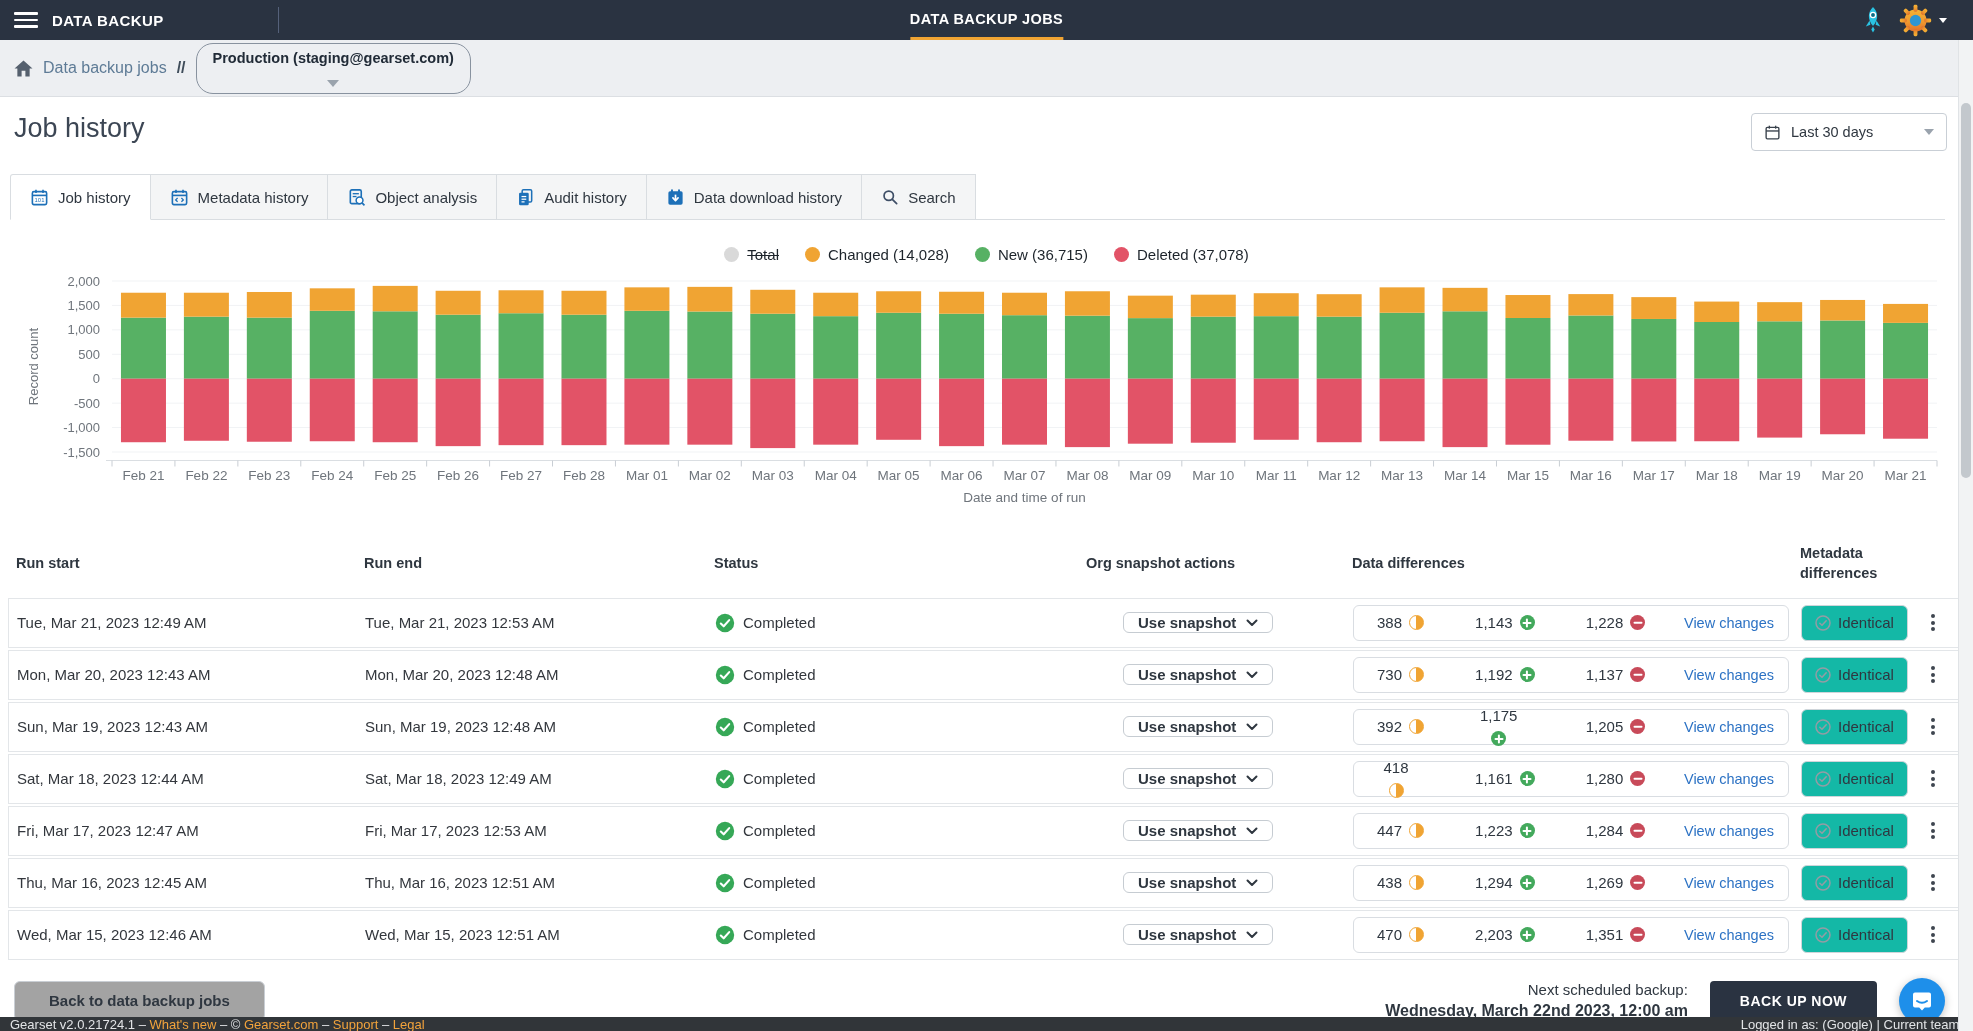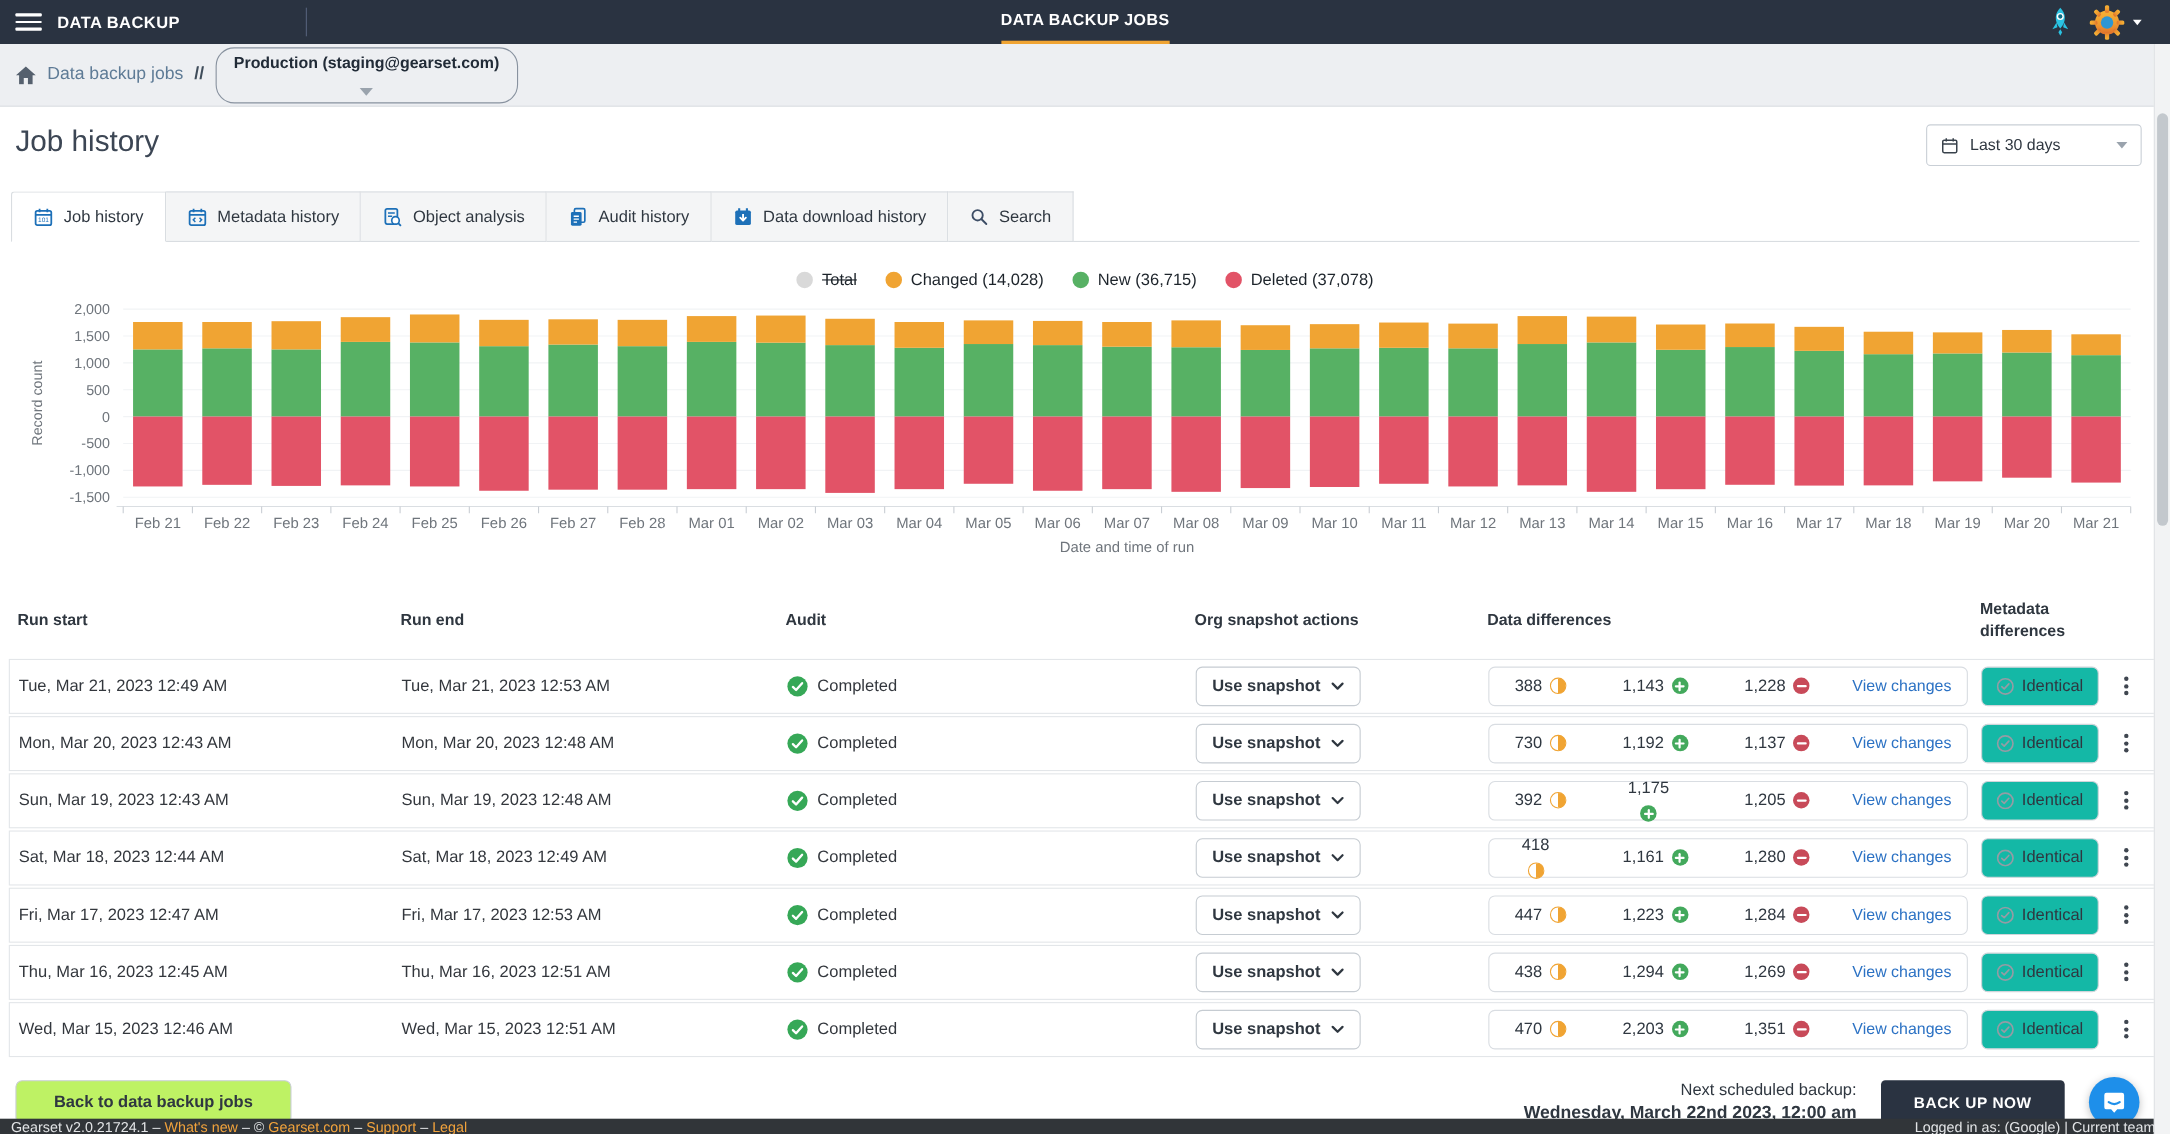--- a/index.html
+++ b/index.html
@@ -53,43 +53,43 @@
   .chart-wrap { padding:0 12px; }
 
   
   .table-wrap { margin:36px 8px 0 8px; }
   .tgrid { display:grid; grid-template-columns:348px 350px 372px 266px 448px 122px 30px; align-items:center; padding:0 8px; }
   .thead { margin-bottom:14px; }
   .thead .th { font-size:14.5px; font-weight:bold; color:#2f3740; line-height:1.4; padding-right:10px; }
   .trow { background:#fff; border:1px solid #e3e6e9; height:50px; margin-bottom:2px; }
   .cell { font-size:15px; color:#33373d; }
   .status-cell { display:flex; align-items:center; gap:8px; }
-  .snapshot-btn { display:flex; align-items:center; gap:10px; height:36px; padding:0 14px; background:#fff;
+  .snapshot-btn { display:flex; align-items:center; gap:10px; height:21px; padding:0 14px; background:#fff;
     border:1px solid #c6ccd2; border-radius:6px; font-size:15px; font-weight:bold; color:#2f3740; cursor:pointer;
-    font-family:inherit; }
+    font-family:inherit;margin-left:36px; }
   .diff-box { display:flex; align-items:center; justify-content:space-between; width:436px; height:36px;
     border:1px solid #d9dde2; border-radius:6px; padding:0 14px; }
   .diff-group { display:flex; align-items:center; gap:7px; justify-content:flex-end; }
   .diff-group .num { font-size:15px; color:#2f3740; }
   .ic { width:15px; height:15px; border-radius:50%; position:relative; display:inline-block; }
   .ic-changed { border:1.5px solid #f0a433; background:linear-gradient(90deg,#fff 0 50%,#f0a433 50% 100%); }
   .ic-new { background:#43a95c; }
   .ic-new::before { content:""; position:absolute; left:50%; top:50%; transform:translate(-50%,-50%); width:9px; height:2.2px; background:#fff; border-radius:1px; }
   .ic-new::after { content:""; position:absolute; left:50%; top:50%; transform:translate(-50%,-50%); width:2.2px; height:9px; background:#fff; border-radius:1px; }
   .ic-deleted { background:#c84a59; }
   .ic-deleted::before { content:""; position:absolute; left:50%; top:50%; transform:translate(-50%,-50%); width:9px; height:2.4px; background:#fff; border-radius:1px; }
   .view-link { color:#2c72c4; font-size:14.5px; text-decoration:none; cursor:pointer; }
   .identical-badge { display:inline-flex; align-items:center; gap:7px; height:36px; padding:0 13px;
     border:1px solid #cfd5da; border-radius:6px; font-size:15px; color:#2f3740; cursor:pointer; background:#14b8a6; }
   .kebab { background:none; border:none; cursor:pointer; padding:4px 8px; }
   .kebab i { display:block; width:4px; height:4px; border-radius:50%; background:#3f4650; margin:2.6px auto; }
 
   
   .page-footer { display:flex; align-items:center; padding:10px 14px 0 14px; margin-top:8px; }
-  .back-btn { height:40px; padding:0 34px; border:1px solid #c9ced4; border-radius:6px; background:#bef264;
+  .back-btn { height:40px; padding:0 34px; border:1px solid #c9ced4; border-radius:6px; background:#a3a3a3;
     font-size:15px; font-weight:bold; color:#2f3740; cursor:pointer; font-family:inherit; }
   .footer-right { margin-left:auto; display:flex; align-items:center; gap:22px; padding-right:14px; }
   .next-backup { text-align:right; font-size:15px; color:#2f3740; line-height:1.35; }
   .next-backup b { font-size:16px; }
   .backup-now-btn { height:40px; padding:0 30px; background:#2a3341; color:#fff; border:none; border-radius:4px;
     font-size:14px; font-weight:bold; letter-spacing:.5px; cursor:pointer; font-family:inherit; }
   .chat-bubble { width:46px; height:46px; border-radius:50%; background:#1e8fea; display:flex; align-items:center;
     justify-content:center; cursor:pointer; box-shadow:0 2px 8px rgba(0,0,0,.25); }
 
   
@@ -503,21 +503,21 @@
         <text x="1012.5" y="233" text-anchor="middle" fill="#6f757c" font-size="13.5">Date and time of run</text>
         <text x="0" y="0" text-anchor="middle" fill="#6f757c" font-size="13" transform="translate(26,97.5) rotate(-90)">Record count</text>
       </svg>
   </div>
 </div>
 
 <div class="table-wrap">
   <div class="tgrid thead">
     <div class="th">Run start</div>
     <div class="th">Run end</div>
-    <div class="th">Audit</div>
+    <div class="th">Status</div>
     <div class="th">Org snapshot actions</div>
     <div class="th">Data differences</div>
     <div class="th" style="padding-right:0;">Metadata differences</div>
     <div class="th"></div>
   </div>
   <div id="rows">
   <div class="tgrid trow">
     <div class="cell">Tue, Mar 21, 2023 12:49 AM</div>
     <div class="cell">Tue, Mar 21, 2023 12:53 AM</div>
     <div class="cell status-cell">

